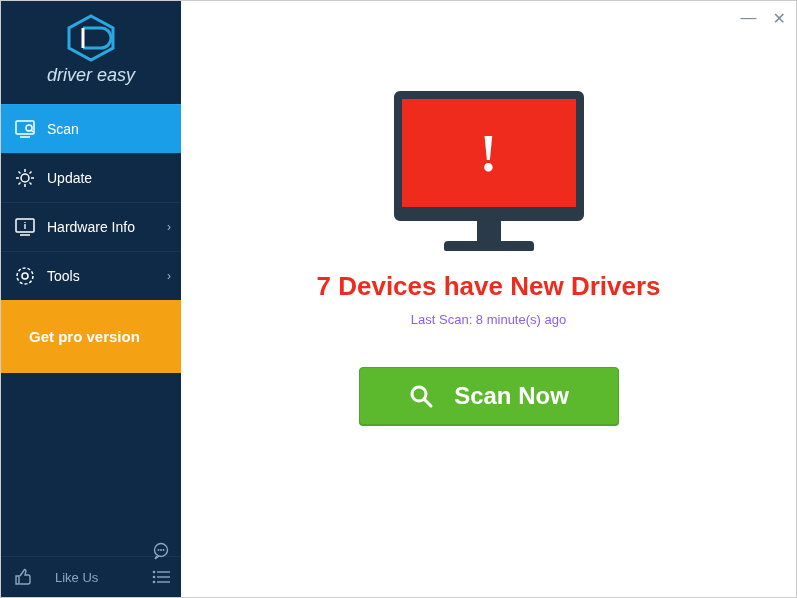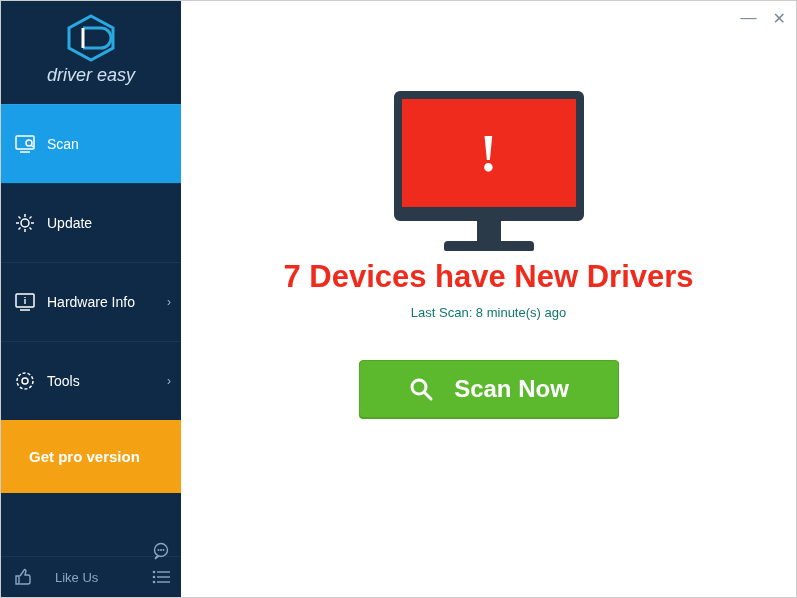--- a/index.html
+++ b/index.html
@@ -3,39 +3,39 @@
   <meta charset="utf-8">
   <style>
     * { margin: 0; padding: 0; box-sizing: border-box; font-family: "Segoe UI", Arial, sans-serif; }
     body { width: 797px; height: 598px; display: flex; background: #fff; border: 1px solid #ccc; }
     .sidebar { width: 180px; height: 100%; background: #0e2a47; display: flex; flex-direction: column; color: #fff; }
     .logo-area { text-align: center; padding: 14px 0 10px 0; }
     .logo-area svg { margin-bottom: 4px; }
     .brand { font-size: 18px; font-style: italic; color: #cfe0ef; font-weight: 300; }
     .version { font-size: 11px; color: #2aa8e0; margin-top: 4px; letter-spacing: 0.5px; }
     .nav { margin-top: 8px; }
-    .nav-item { display: flex; align-items: center; padding: 29px 14px; font-size: 14px; color: #fff; cursor: pointer; border-top: 1px solid rgba(255,255,255,0.06); position: relative; gap: 12px; }
+    .nav-item { display: flex; align-items: center; padding: 14px 14px; font-size: 14px; color: #fff; cursor: pointer; border-top: 1px solid rgba(255,255,255,0.06); position: relative; gap: 12px; }
     .nav-item.active { background: #1b9ee8; }
     .nav-item .chev { position: absolute; right: 10px; font-size: 12px; color: #9db5cb; }
     .icon-wrap { width: 20px; height: 20px; display: flex; align-items: center; justify-content: center; }
     .pro-btn { background: #f4a214; color: #fff; font-weight: bold; font-size: 15px; padding: 28px; margin: 0; text-align: left; cursor: pointer; }
     .spacer { flex: 1; }
     .footer { display: flex; align-items: center; padding: 10px 12px; font-size: 13px; color: #8ca6bf; gap: 22px; position: relative; border-top: 1px solid rgba(255,255,255,0.06);}
     .footer .right-icons { position: absolute; right: 10px; display: flex; flex-direction: column; gap: 6px; align-items: center; }
     .main { flex: 1; position: relative; background: #fff; }
     .title-controls { position: absolute; top: 8px; right: 10px; display: flex; gap: 16px; color: #7a8a99; }
     .title-controls span { cursor: pointer; }
     .content { height: 100%; display: flex; flex-direction: column; align-items: center; padding-top: 90px; }
     .monitor { width: 190px; height: 130px; background: #ee2b1d; border: 8px solid #2a3a49; border-bottom-width: 14px; border-radius: 6px; position: relative; display: flex; align-items: center; justify-content: center; }
     .monitor-stand-neck { width: 24px; height: 20px; background: #2a3a49; }
     .monitor-stand-base { width: 90px; height: 10px; background: #2a3a49; border-radius: 4px 4px 2px 2px; }
     .monitor-wrap { display: flex; flex-direction: column; align-items: center; }
     .exclaim { color: #fff; font-size: 52px; font-weight: bold; font-family: Georgia, serif;}
-    .headline { color: #ee2b1d; font-size: 31px; font-weight: bold; margin-top: 8px; }
-    .lastscan { color: #0f766e; font-size: 13px; margin-top: 10px; }
+    .headline { color: #ee2b1d; font-size: 26px; font-weight: bold; margin-top: 20px; }
+    .lastscan { color: #8b5cf6; font-size: 13px; margin-top: 10px; }
     .scan-btn { margin-top: 40px; width: 260px; height: 58px; background: #5cb92e; border: 1px solid #51a428; color: #fff; font-size: 24px; font-weight: bold; border-radius: 4px; display: flex; align-items: center; justify-content: center; gap: 20px; cursor: pointer; box-shadow: 0 1px 0 #51a428; }
     .scan-btn svg { flex-shrink: 0; }
   </style>
 </head>
 <body>
 
 <div class="sidebar">
   <div class="logo-area">
     <span class="icon-wrap" style="width:60px;height:50px;margin:0 auto;">
       <svg width="52" height="48" viewBox="0 0 52 48">

